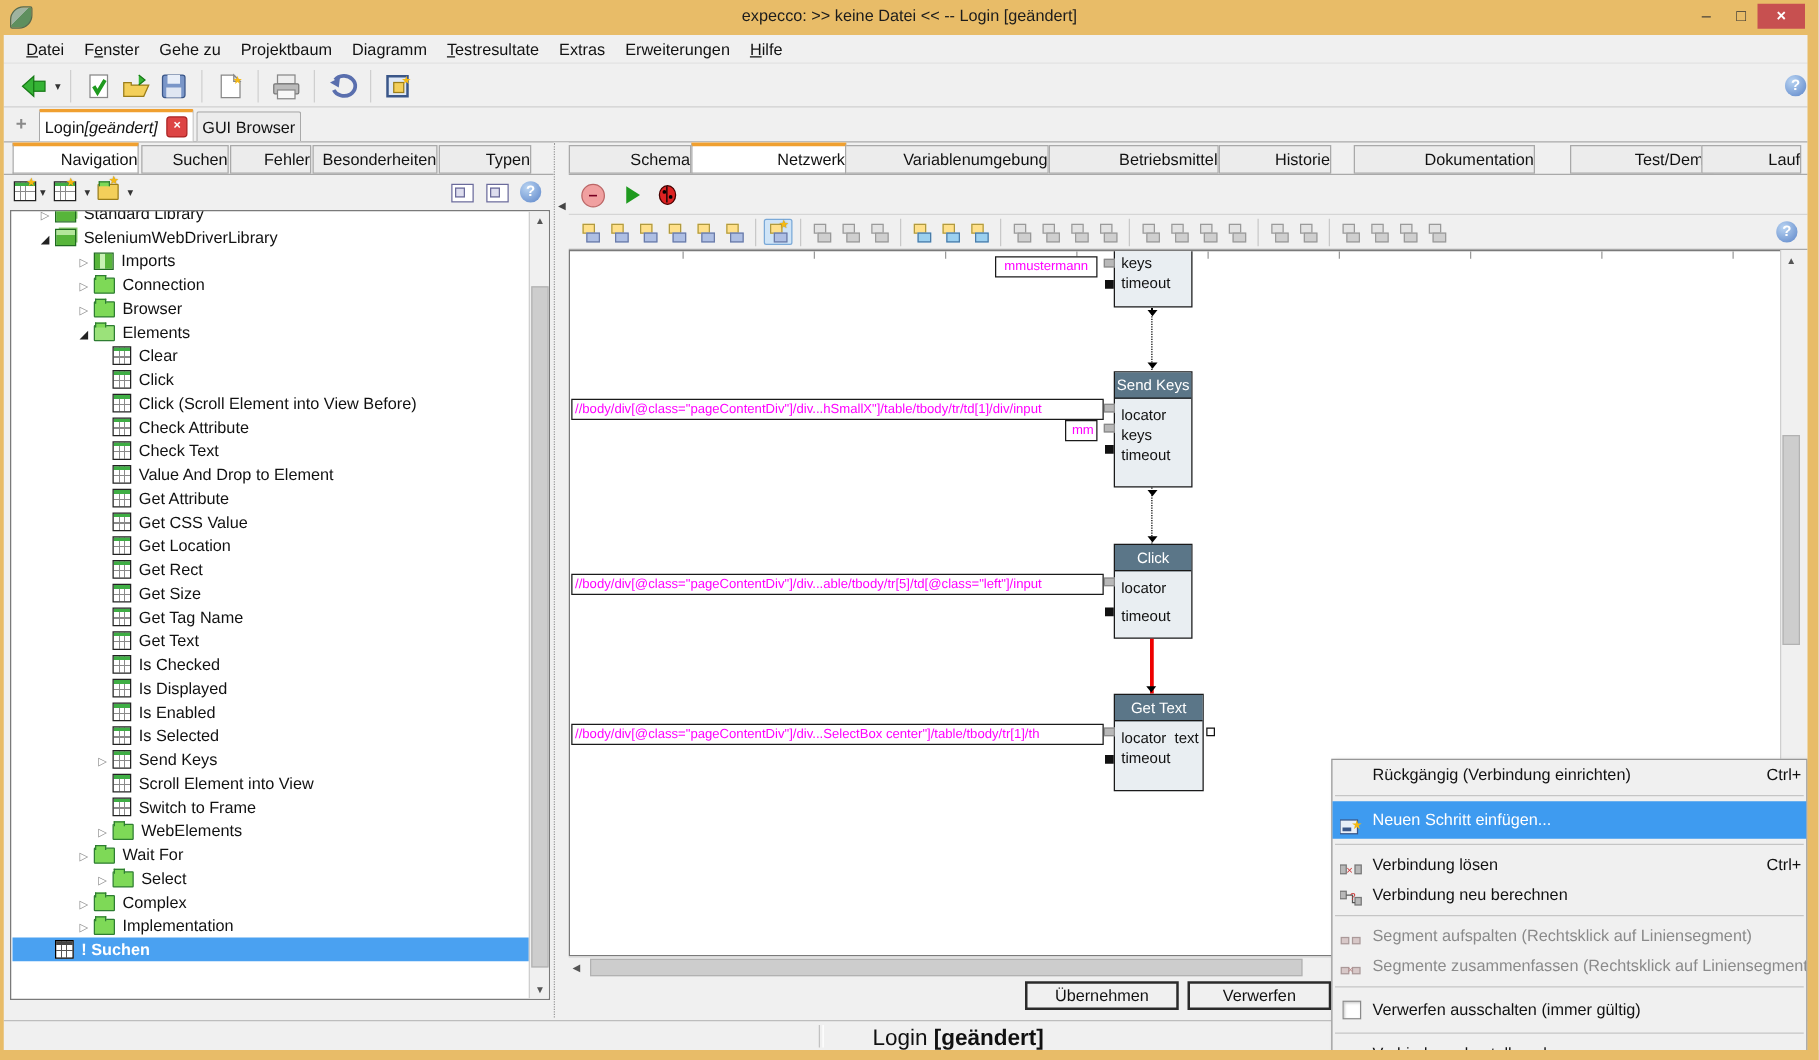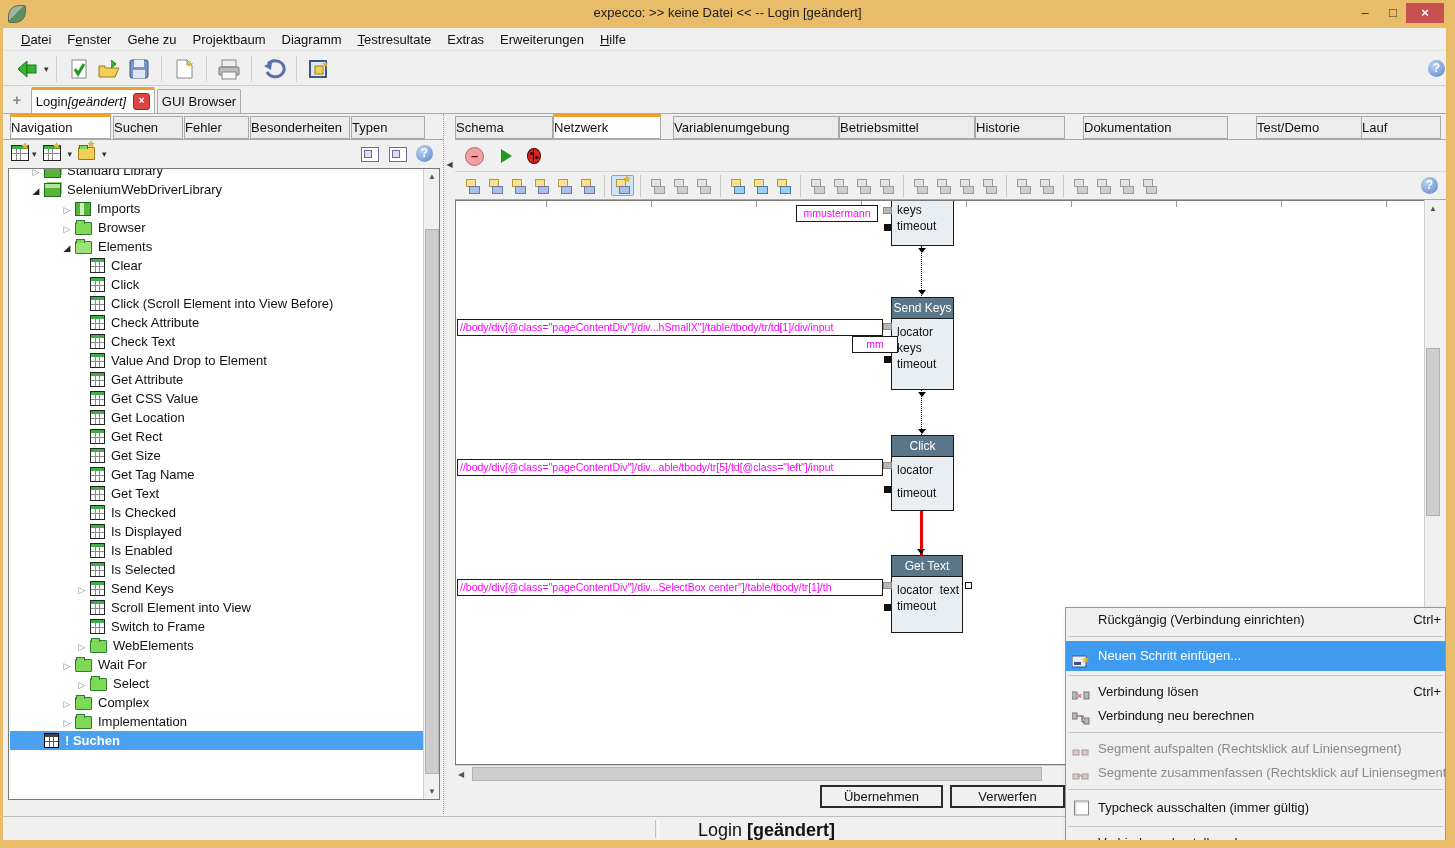--- a/index.html
+++ b/index.html
@@ -24,21 +24,21 @@
   .tsep{width:1px;height:26px;background:#cfcfcf;margin:0 7px}
   .chev{font-size:9px;color:#333;margin-left:1px}
   .helpbtn{width:17px;height:17px;border-radius:50%;background:radial-gradient(circle at 35% 30%,#b9d4f2,#5b84c8);color:#fff;font-weight:bold;font-size:12px;text-align:center;line-height:17px}
   
   .dtabs{left:3px;top:86px;width:1443px;height:28px;border-bottom:1px solid #a9a9a9;box-sizing:border-box}
   .addtab{left:6px;top:6px;width:16px;height:16px;color:#8a8a8a;font-size:15px;font-weight:bold;line-height:16px;text-align:center}
   .dtab{top:3px;height:24px;background:#ececec;border:1px solid #a9a9a9;border-bottom:none;border-radius:2px 2px 0 0;display:flex;align-items:center;justify-content:center;box-sizing:border-box;font-size:13px}
   .dtab.active{background:#fff;border-top:3px solid #f0a030;height:26px;top:1px;z-index:3}
   .tabx{width:15px;height:15px;background:#d44;border:1px solid #a22;border-radius:3px;color:#fff;font-size:10px;font-weight:bold;line-height:14px;text-align:center;margin-left:7px}
   
-  .ptab{top:2px;height:23px;background:#ececec;border:1px solid #a9a9a9;display:flex;align-items:center;justify-content:flex-start;box-sizing:border-box;font-size:13px;position:absolute}
+  .ptab{top:2px;height:23px;background:#ececec;border:1px solid #a9a9a9;display:flex;align-items:center;justify-content:flex-end;box-sizing:border-box;font-size:13px;position:absolute}
   .ptab.active{background:#fff;border-top:3px solid #f0a030;height:25px;top:0;z-index:3}
   .ptabrow{height:26px;border-bottom:1px solid #a9a9a9;box-sizing:border-box}
   
   .ltoolbar{left:3px;top:140px;width:440px;height:28px;display:flex;align-items:center;padding-left:6px;box-sizing:border-box}
   .treebox{left:8px;top:168px;width:432px;height:632px;background:#fff;border:1px solid #7a7a7a;box-sizing:border-box;overflow:hidden}
   .rows{position:absolute;left:1px;top:-8px;width:414px}
   .trow{display:flex;align-items:center;height:19px;white-space:nowrap}
   .trow.sel{background:#4aa1f1;color:#fff;font-weight:bold}
   .exp{width:16px;text-align:center;flex:none}
   .exp.c::before{content:"▷";font-size:9px;color:#8a8a8a}
@@ -257,20 +257,25 @@
           <span>SeleniumWebDriverLibrary</span>
         </div>
       <div class="trow lvl1">
           <span class="exp c"></span>
           <span class="tic gift"></span>
           <span>Imports</span>
         </div>
       <div class="trow lvl1">
           <span class="exp c"></span>
           <span class="tic fold"></span>
+          <span>Connection</span>
+        </div>
+      <div class="trow lvl1">
+          <span class="exp c"></span>
+          <span class="tic fold"></span>
           <span>Browser</span>
         </div>
       <div class="trow lvl1">
           <span class="exp e"></span>
           <span class="tic fold open"></span>
           <span>Elements</span>
         </div>
       <div class="trow lvl2">
           <span class="exp"></span>
           <span class="tic gicon"></span>
@@ -411,21 +416,21 @@
   </div>
 
   <div class="abs split">
     <div style="font-size:8px;color:#444;margin-top:46px;text-align:center">◀</div>
   </div>
 
   <div class="abs ptabrow" style="left:455px;top:114px;width:991px">
     <div class="ptab" style="left:0px;width:98px">
         <span>Schema</span>
       </div>
-    <div class="ptab active" style="left:98px;width:108px">
+    <div class="ptab active" style="left:98px;width:124px">
         <span>Netzwerk</span>
       </div>
     <div class="ptab" style="left:218px;width:166px">
         <span>Variablenumgebung</span>
       </div>
     <div class="ptab" style="left:384px;width:136px">
         <span>Betriebsmittel</span>
       </div>
     <div class="ptab" style="left:520px;width:90px">
         <span>Historie</span>
@@ -518,21 +523,21 @@
       <div class="prows">
         <div class="prow">locator</div>
         <div class="prow">keys</div>
         <div class="prow">timeout</div>
       </div>
     </div>
     <span class="pin-con" style="left:427px;top:122px"></span>
     <span class="pin-con" style="left:427px;top:138px"></span>
     <span class="pin-un" style="left:428px;top:155px"></span>
     <div class="valbox" style="left:1px;top:118px;width:426px">//body/div[@class="pageContentDiv"]/div...hSmallX"]/table/tbody/tr/td[1]/div/input</div>
-    <div class="valbox" style="left:396px;top:135px;width:46px;text-align:center">mm</div>
+    <div class="valbox" style="left:396px;top:135px;width:26px;text-align:right">mm</div>
 
     <div class="dotline" style="left:465px;top:189px;height:45px"></div>
     <span class="arrowdn" style="left:462px;top:191px"></span>
     <span class="arrowdn" style="left:462px;top:228px"></span>
 
     <div class="node" style="left:435px;top:234px;width:63px;height:76px">
       <div class="nhdr">Click</div>
       <div class="prows">
         <div class="prow">locator</div>
         <div class="prow" style="margin-top:7px">timeout</div>
@@ -626,21 +631,21 @@
       <span class="mic"><svg width="18" height="12">
             <rect x="1" y="4" width="6" height="5" fill="#d8c8c8" stroke="#aa9999"></rect>
             <rect x="10" y="4" width="6" height="5" fill="#d8c8c8" stroke="#aa9999"></rect>
             <text x="6" y="8" font-size="8" fill="#b88">×</text>
           </svg></span>
       <span>Segmente zusammenfassen (Rechtsklick auf Liniensegment)</span>
     </div>
     <div class="msep"></div>
     <div class="mi" style="height:28px;line-height:28px">
       <span class="mcheck"></span>
-      <span>Typcheck ausschalten (immer gültig)</span>
+      <span>Verwerfen ausschalten (immer gültig)</span>
     </div>
     <div class="msep"></div>
     <div class="mi">
       <span>Verbindung darstellen als</span>
     </div>
   </div>
 
   <div class="abs border-l"></div>
   <div class="abs border-r"></div>
   <div class="abs border-b"></div>

